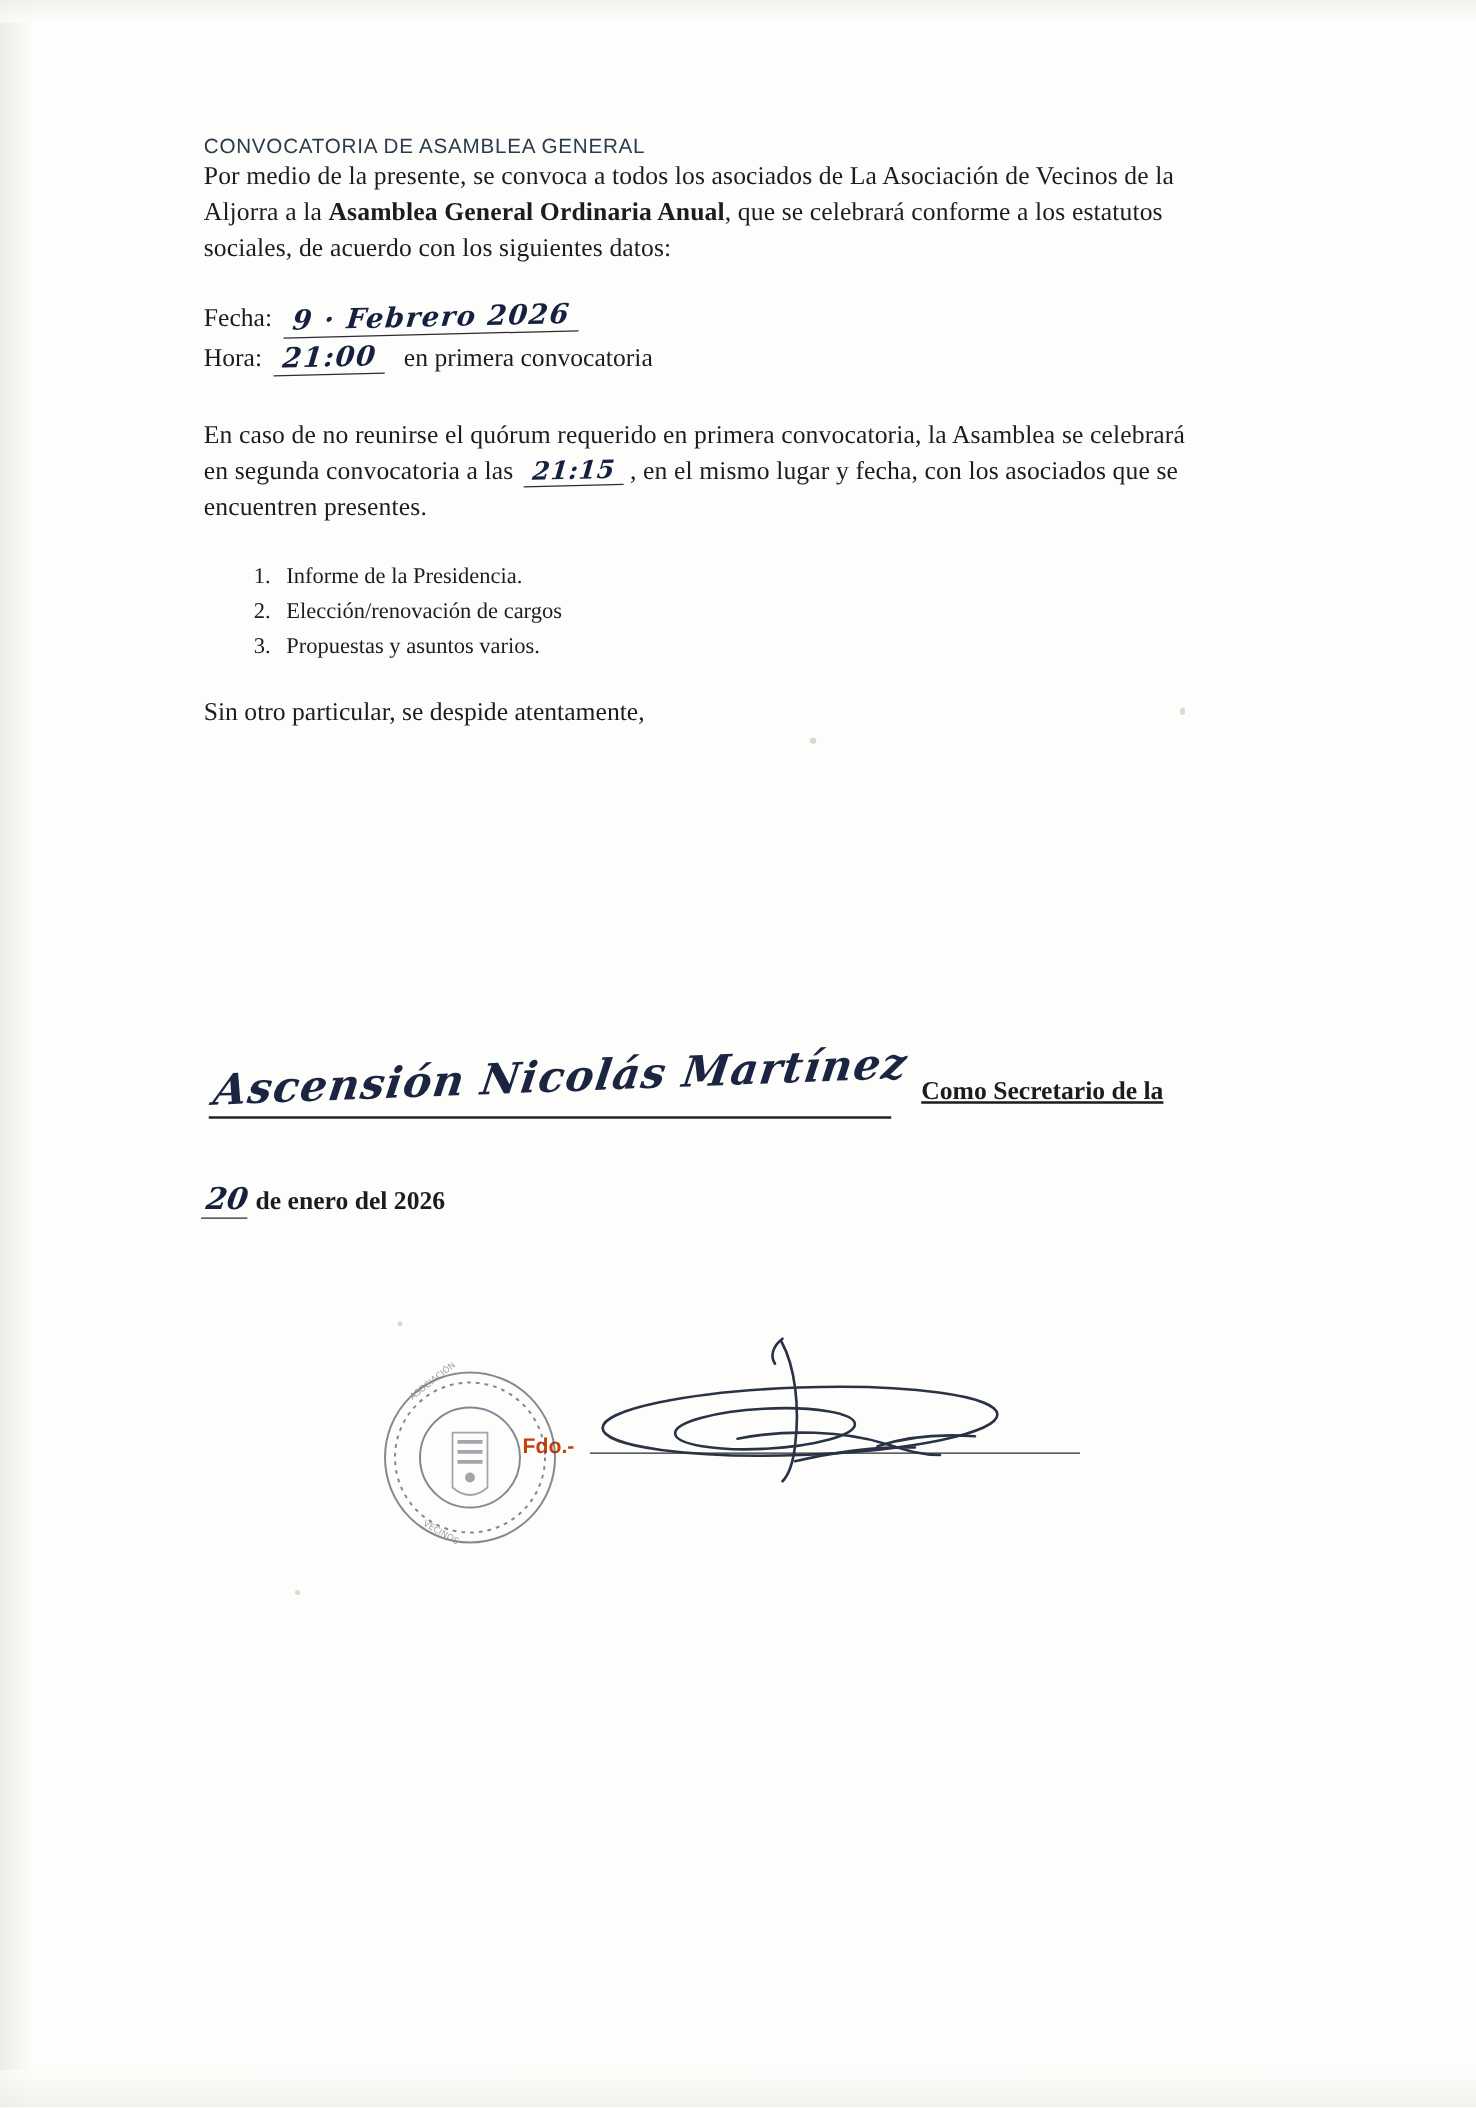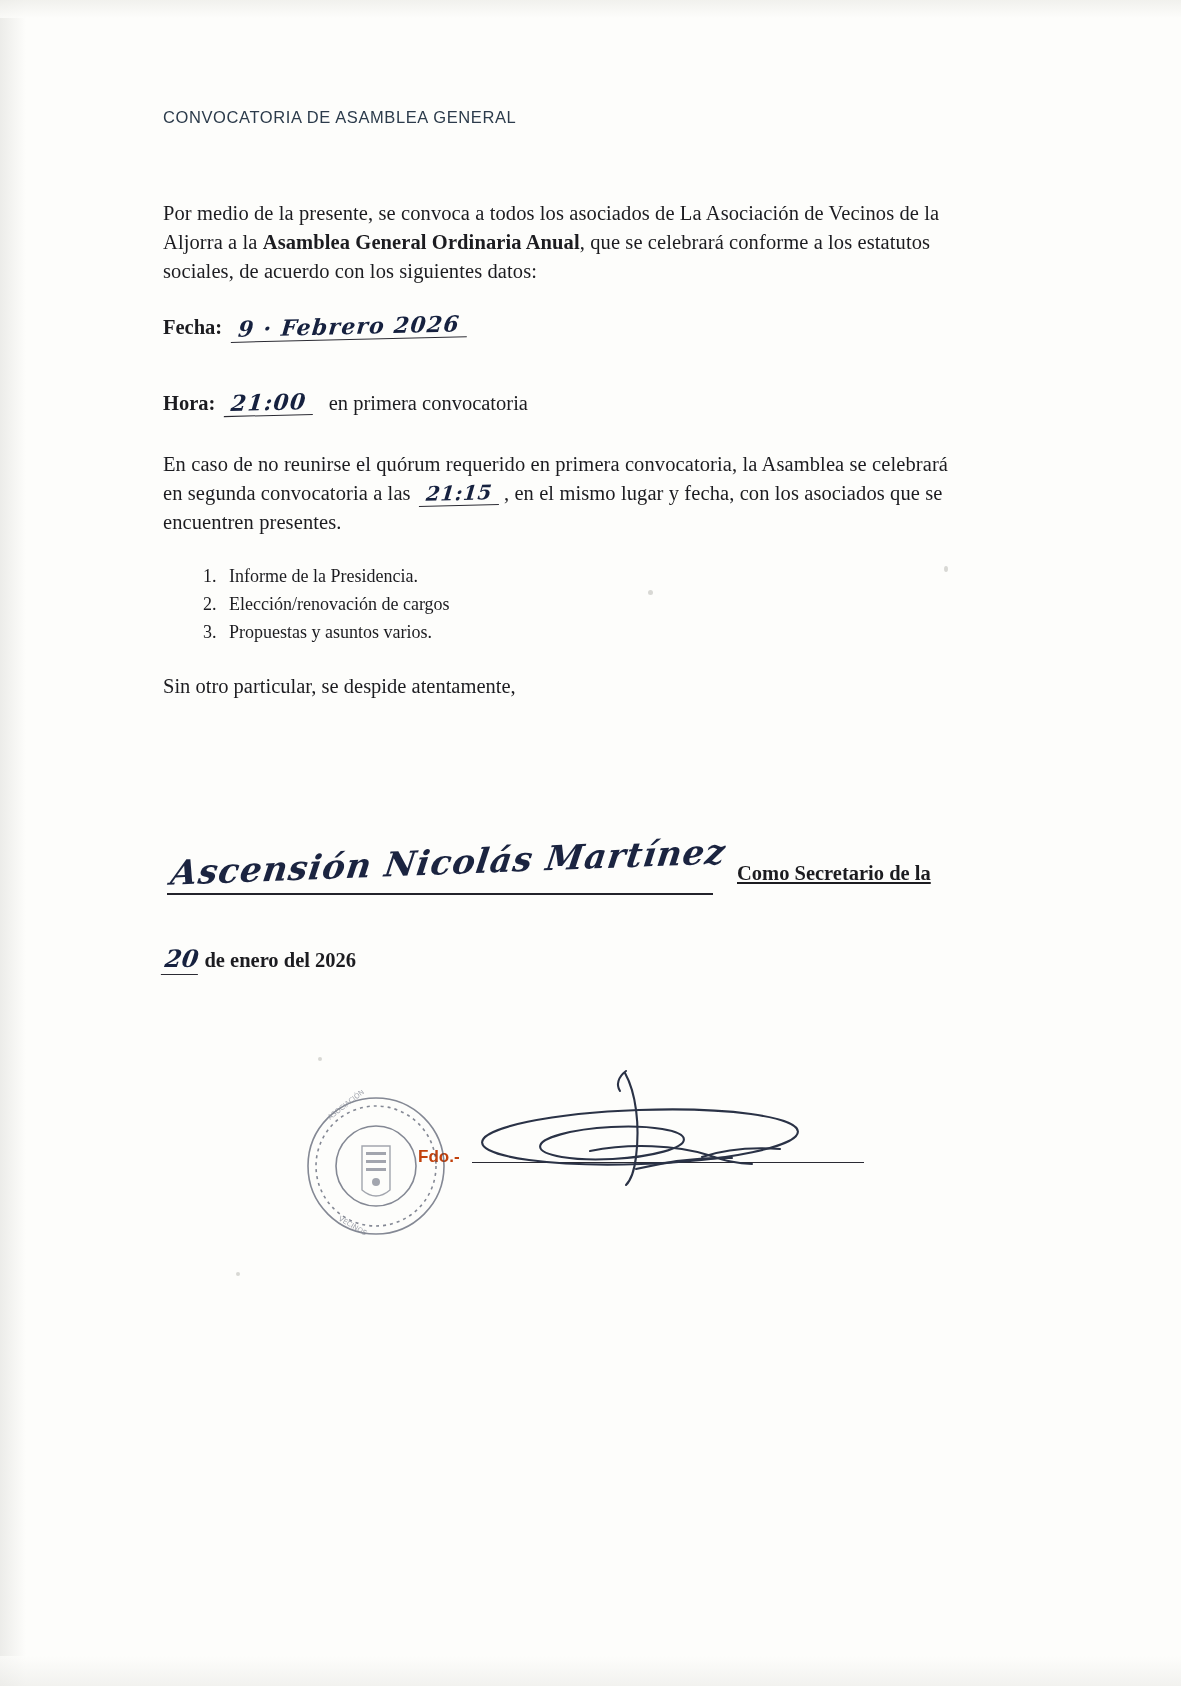--- a/index.html
+++ b/index.html
@@ -54,21 +54,20 @@
     top: 108px;
     width: 790px;
   }
 
   
   .doc-header {
     font-family: "Liberation Sans", sans-serif;
     font-size: 16.5px;
     letter-spacing: .6px;
     color: #2c3b4b;
-    margin-bottom: 72px;
     white-space: nowrap;
   }
 
   p.para {
     font-size: 20.5px;
     line-height: 1.42;
     margin: 0 0 26px 0;
     text-align: left;
     letter-spacing: .1px;
   }
@@ -78,21 +77,21 @@
     margin: 0 0 30px 0;
     font-size: 20.5px;
     line-height: 1.55;
   }
   .field-row {
     display: flex;
     align-items: baseline;
     white-space: nowrap;
   }
   .field-label {
-    font-weight: bold;
+    font-weight: normal;
     margin-right: 6px;
   }
   .field-value-plain { font-weight: normal; }
 
   
   .ink {
     font-family: "DejaVu Serif", serif;
     color: #16213f;
     font-size: 22px;
     letter-spacing: 1.2px;
@@ -264,21 +263,21 @@
     <p class="para"><span>Por medio de la presente, se convoca a todos los asociados de La Asociación de Vecinos de la Aljorra a la </span><span class="b">Asamblea General Ordinaria Anual</span><span>, que se celebrará conforme a los estatutos sociales, de acuerdo con los siguientes datos:</span></p>
 
     <div class="fields">
       <div class="field-row">
         <span class="field-label">Fecha:</span>
         <span class="ink ul">9 · Febrero 2026</span>
       </div>
       <div class="field-row">
         <span class="field-label">Hora:</span>
         <span class="ink ul">21:00</span>
-        <span class="field-value-plain" style="margin-left:10px;margin-top:44px;">en primera convocatoria</span>
+        <span class="field-value-plain" style="margin-left:10px;">en primera convocatoria</span>
       </div>
     </div>
 
     <p class="para"><span>En caso de no reunirse el quórum requerido en primera convocatoria, la Asamblea se celebrará en segunda convocatoria a las </span><span class="ink sm ul">21:15</span><span>, en el mismo lugar y fecha, con los asociados que se encuentren presentes.</span></p>
 
 
     <ol class="agenda">
       <li>Informe de la Presidencia.</li>
       <li>Elección/renovación de cargos</li>
       <li>Propuestas y asuntos varios.</li>

